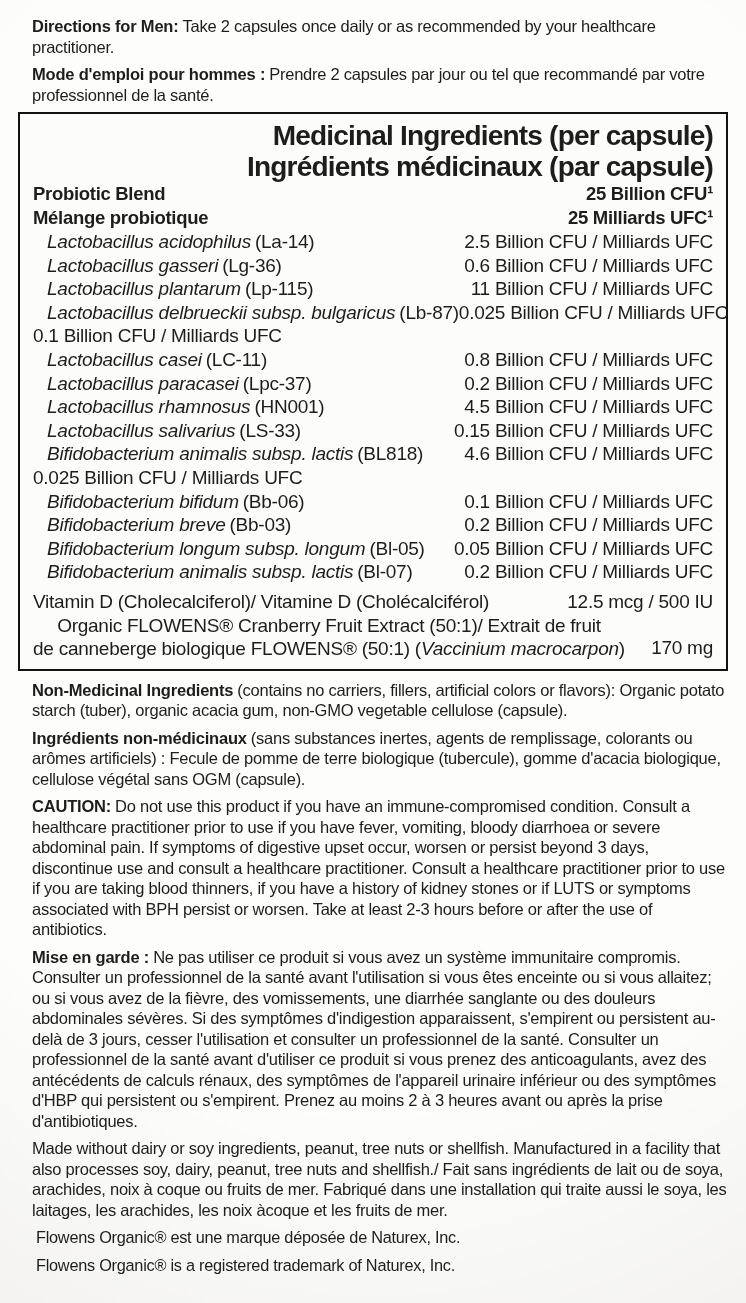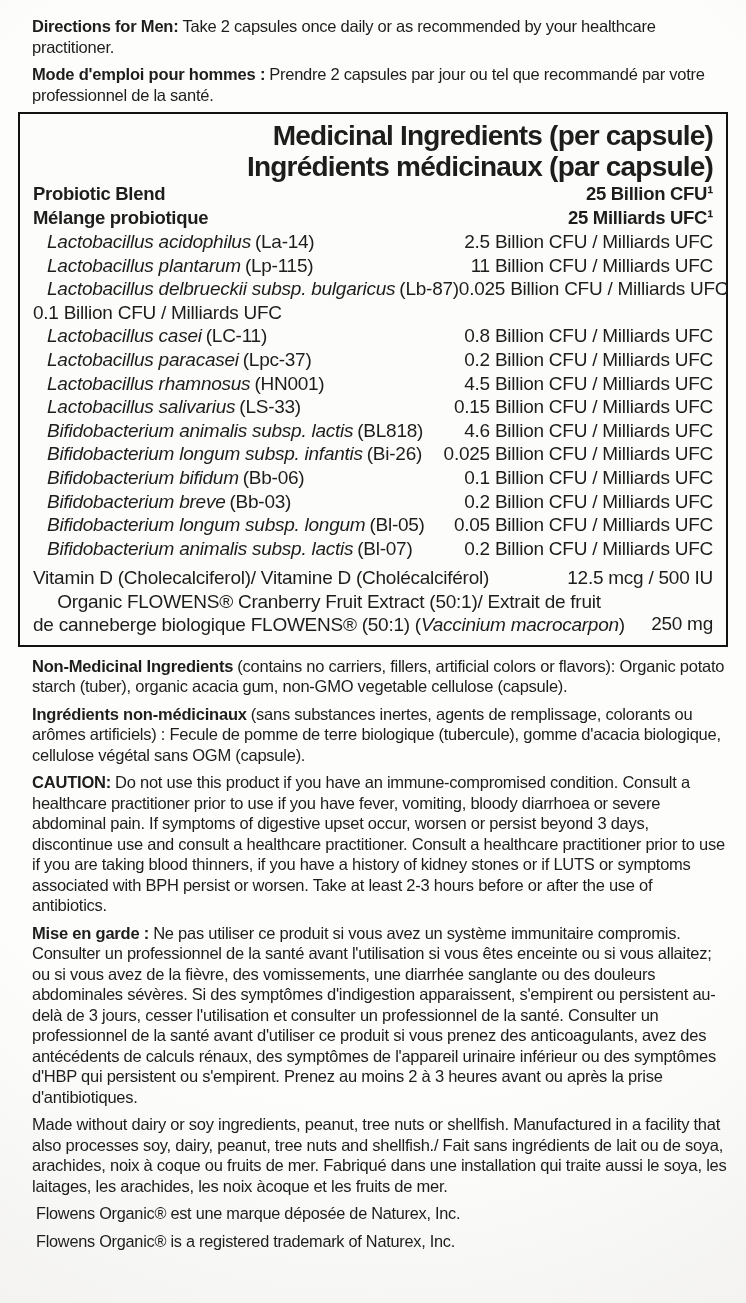--- a/index.html
+++ b/index.html
@@ -83,20 +83,24 @@
     <div class="blendrow">
       <span>Mélange probiotique</span>
       <span>25 Milliards UFC¹</span>
     </div>
 
     <div class="row strain">
       <span class="nm"><i>Lactobacillus acidophilus</i><span>(La-14)</span></span>
       <span class="amt">2.5 Billion CFU / Milliards UFC</span>
     </div>
     <div class="row strain">
+      <span class="nm"><i>Lactobacillus gasseri</i><span>(Lg-36)</span></span>
+      <span class="amt">0.6 Billion CFU / Milliards UFC</span>
+    </div>
+    <div class="row strain">
       <span class="nm"><i>Lactobacillus plantarum</i><span>(Lp-115)</span></span>
       <span class="amt">11 Billion CFU / Milliards UFC</span>
     </div>
     <div class="row strain">
       <span class="nm"><i>Lactobacillus delbrueckii subsp. bulgaricus</i><span>(Lb-87)</span></span>
       <span class="amt">0.025 Billion CFU / Milliards UFC</span>
     </div>
     <div class="row strain">
       <span class="amt">0.1 Billion CFU / Milliards UFC</span>
     </div>
@@ -114,21 +118,20 @@
     </div>
     <div class="row strain">
       <span class="nm"><i>Lactobacillus salivarius</i><span>(LS-33)</span></span>
       <span class="amt">0.15 Billion CFU / Milliards UFC</span>
     </div>
     <div class="row strain">
       <span class="nm"><i>Bifidobacterium animalis subsp. lactis</i><span>(BL818)</span></span>
       <span class="amt">4.6 Billion CFU / Milliards UFC</span>
     </div>
     <div class="row strain">
-      <span class="nm"><i>Bifidobacterium longum subsp. infantis</i><span>(Bi-26)</span></span>
       <span class="amt">0.025 Billion CFU / Milliards UFC</span>
     </div>
     <div class="row strain">
       <span class="nm"><i>Bifidobacterium bifidum</i><span>(Bb-06)</span></span>
       <span class="amt">0.1 Billion CFU / Milliards UFC</span>
     </div>
     <div class="row strain">
       <span class="nm"><i>Bifidobacterium breve</i><span>(Bb-03)</span></span>
       <span class="amt">0.2 Billion CFU / Milliards UFC</span>
     </div>
@@ -141,21 +144,21 @@
       <span class="amt">0.2 Billion CFU / Milliards UFC</span>
     </div>
 
     <div class="row vitd">
       <span class="nm">Vitamin D (Cholecalciferol)/ Vitamine D (Cholécalciférol)</span>
       <span class="amt">12.5 mcg / 500 IU</span>
     </div>
 
     <div class="row cran">
       <span class="nm"><span>Organic FLOWENS® Cranberry Fruit Extract (50:1)/ Extrait de fruit</span><br><span>de canneberge biologique FLOWENS® (50:1) (</span><i>Vaccinium macrocarpon</i><span>)</span></span>
-      <span class="amt">250 mg</span>
+      <span class="amt">170 mg</span>
     </div>
   </div>
 
   <p class="para"><b>Non-Medicinal Ingredients</b><span>(contains no carriers, fillers, artificial colors or flavors): Organic potato starch (tuber), organic acacia gum, non-GMO vegetable cellulose (capsule).</span></p>
 
   <p class="para"><b>Ingrédients non-médicinaux</b><span>(sans substances inertes, agents de remplissage, colorants ou arômes artificiels) : Fecule de pomme de terre biologique (tubercule), gomme d'acacia biologique, cellulose végétal sans OGM (capsule).</span></p>
 
   <p class="para"><b>CAUTION:</b><span>Do not use this product if you have an immune-compromised condition. Consult a healthcare practitioner prior to use if you have fever, vomiting, bloody diarrhoea or severe abdominal pain. If symptoms of digestive upset occur, worsen or persist beyond 3 days, discontinue use and consult a healthcare practitioner. Consult a healthcare practitioner prior to use if you are taking blood thinners, if you have a history of kidney stones or if LUTS or symptoms associated with BPH persist or worsen. Take at least 2-3 hours before or after the use of antibiotics.</span></p>
 
   <p class="para"><b>Mise en garde :</b><span>Ne pas utiliser ce produit si vous avez un système immunitaire compromis. Consulter un professionnel de la santé avant l'utilisation si vous êtes enceinte ou si vous allaitez; ou si vous avez de la fièvre, des vomissements, une diarrhée sanglante ou des douleurs abdominales sévères. Si des symptômes d'indigestion apparaissent, s'empirent ou persistent au-delà de 3 jours, cesser l'utilisation et consulter un professionnel de la santé. Consulter un professionnel de la santé avant d'utiliser ce produit si vous prenez des anticoagulants, avez des antécédents de calculs rénaux, des symptômes de l'appareil urinaire inférieur ou des symptômes d'HBP qui persistent ou s'empirent. Prenez au moins 2 à 3 heures avant ou après la prise d'antibiotiques.</span></p>

